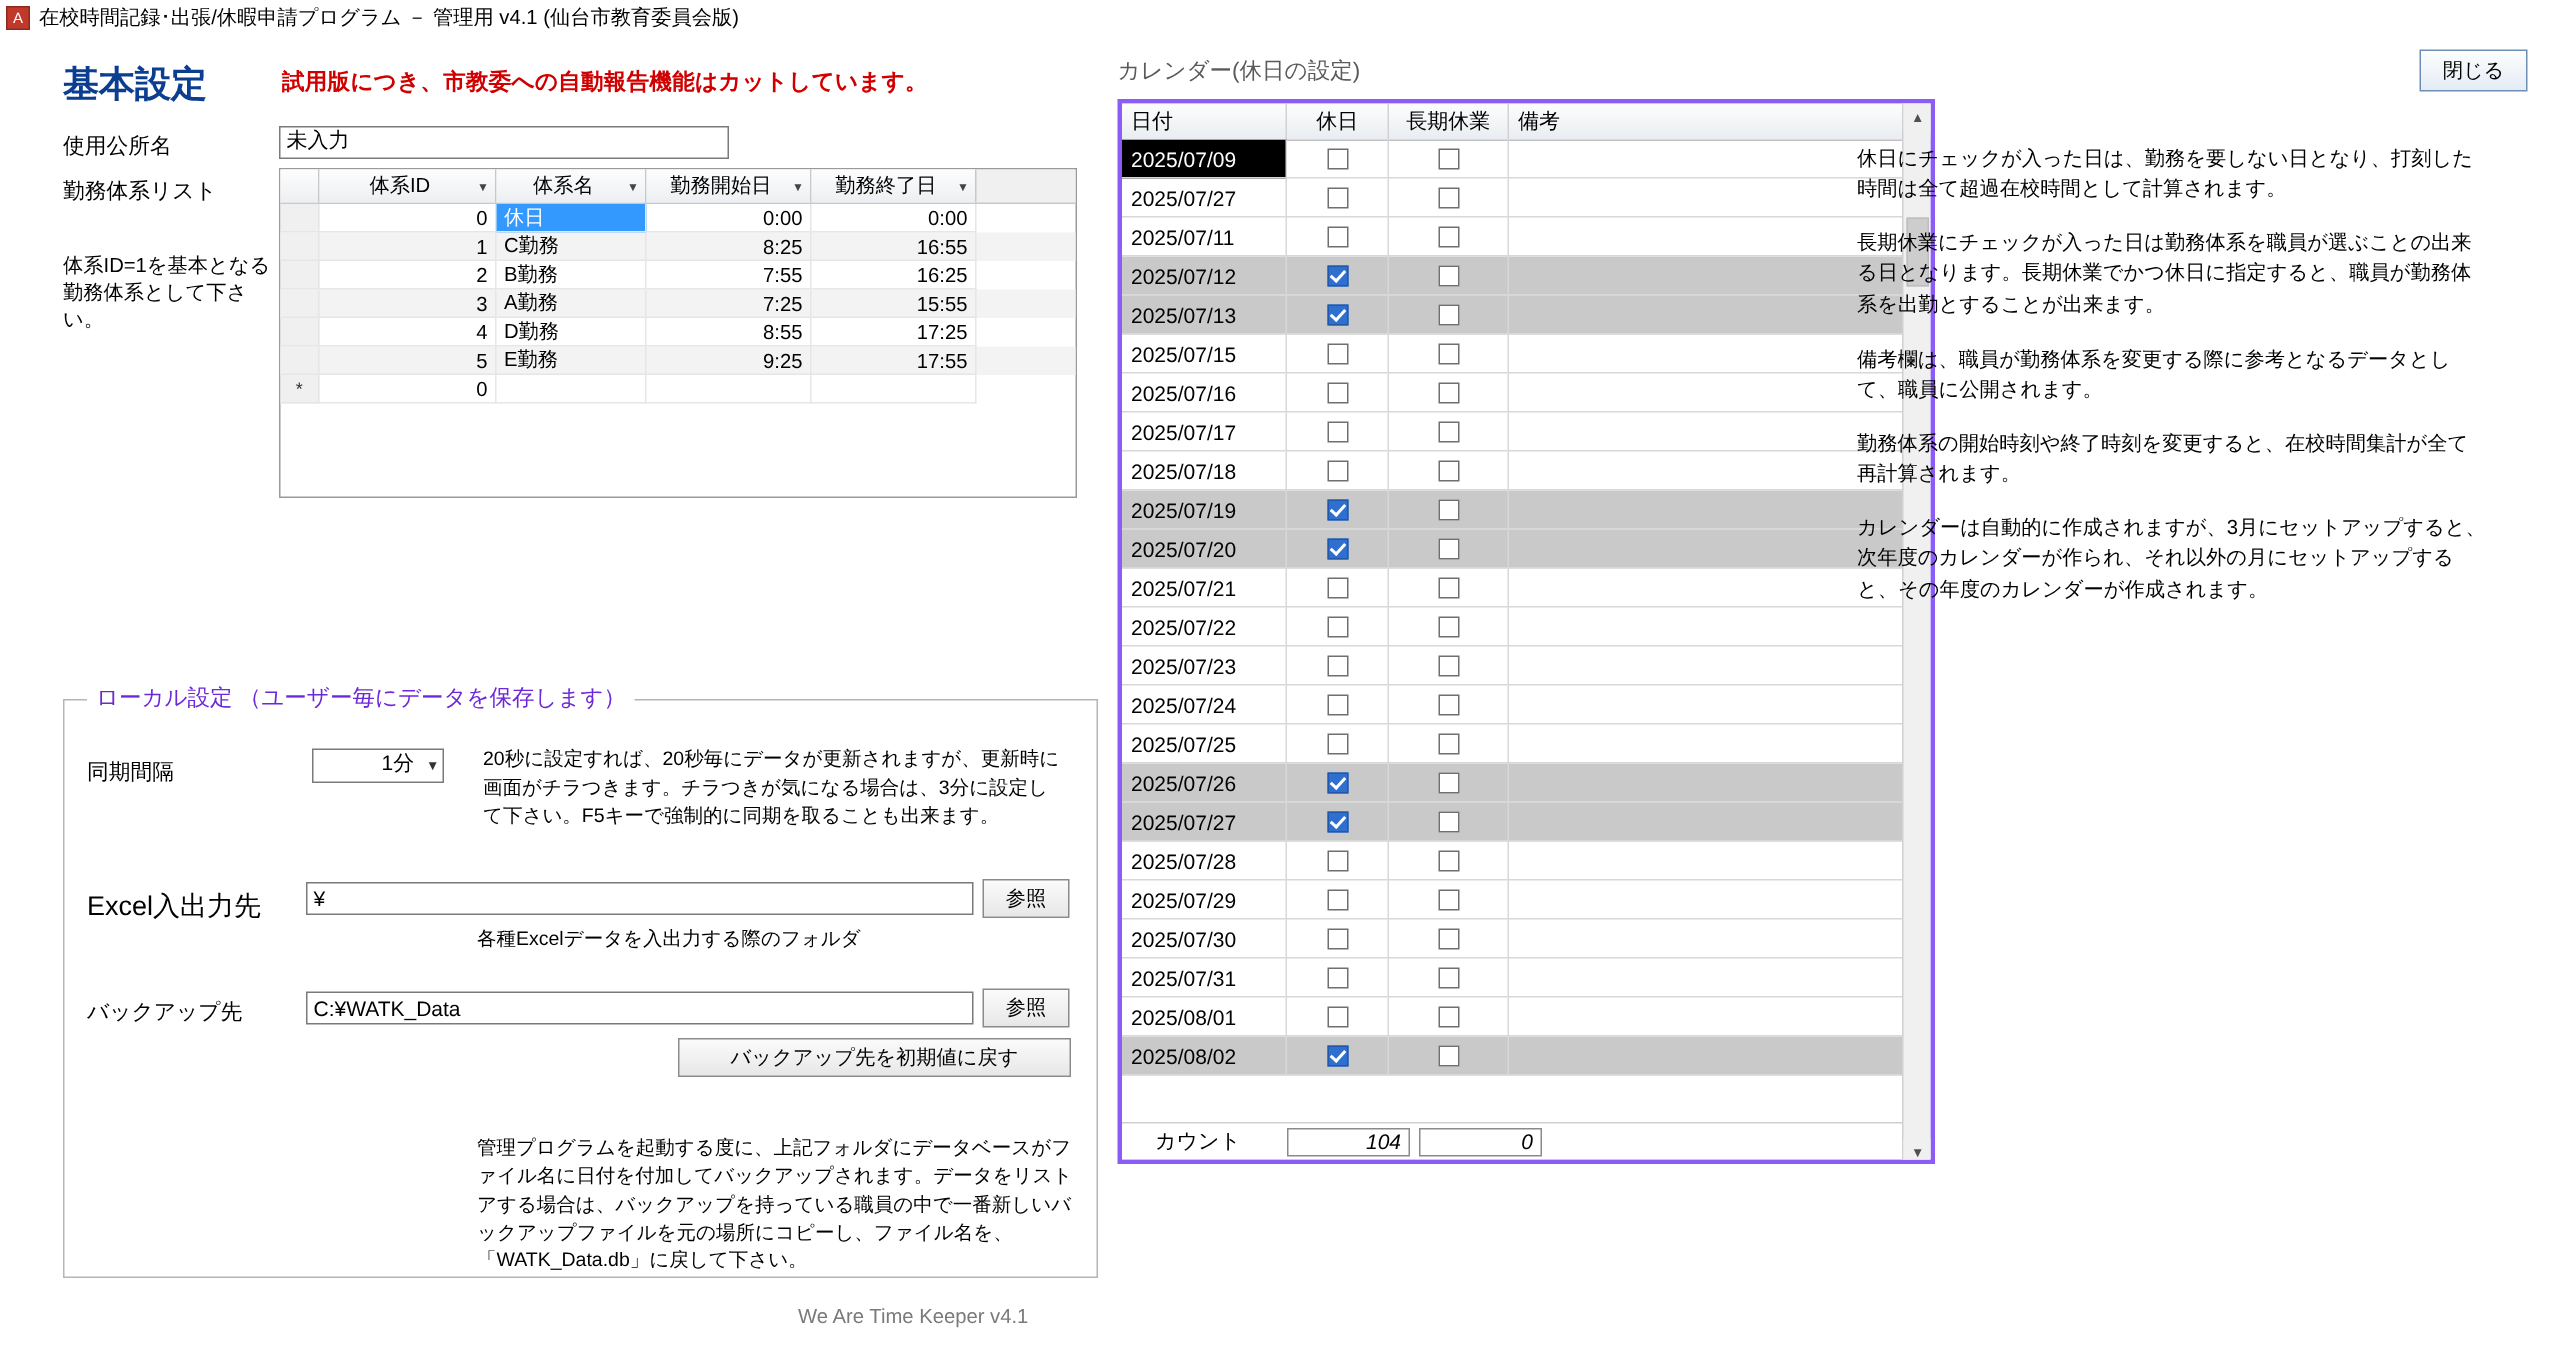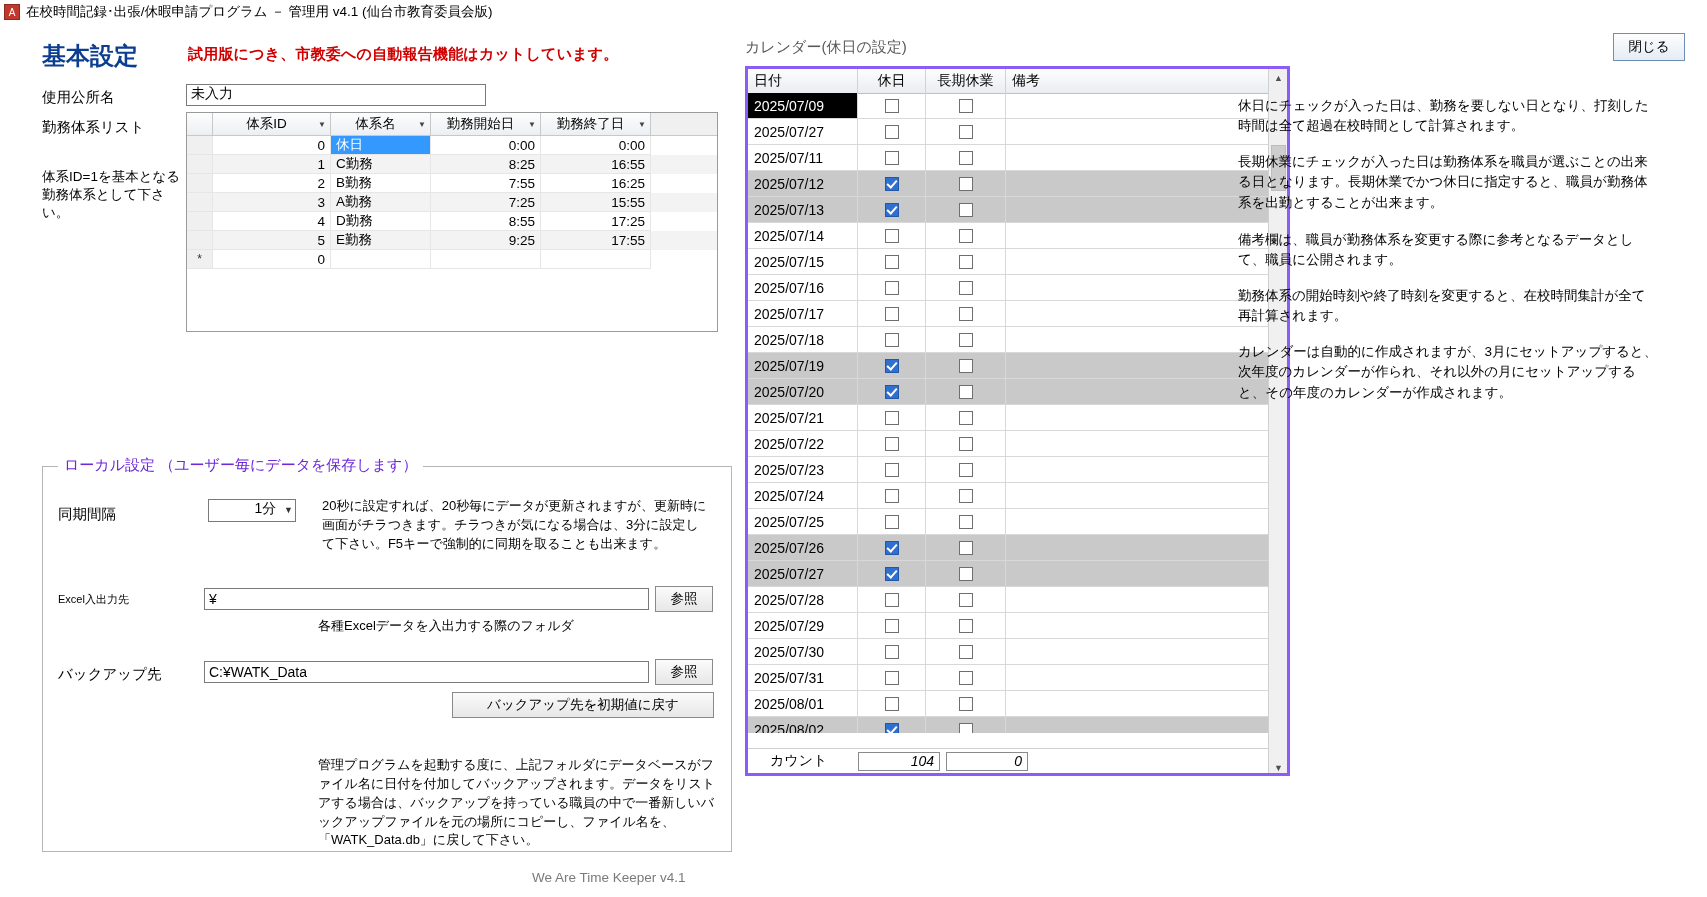--- a/index.html
+++ b/index.html
@@ -95,21 +95,21 @@
     position: absolute; left: 42px; top: 466px; width: 690px; height: 386px;
     border: 1px solid #b5b5b5;
     box-sizing: border-box;
   }
   .group-local-title {
     position: absolute; left: 58px; top: 456px;
     background: #fff; padding: 0 6px;
     font-size: 15px; color: #6d28d9;
   }
   .lbl-sync    { position: absolute; left: 58px; top: 505px; font-size: 14.5px;}
-  .lbl-excel   { position: absolute; left: 58px; top: 592px; font-size: 11px;}
+  .lbl-excel   { position: absolute; left: 58px; top: 592px; font-size: 18px;}
   .lbl-backup  { position: absolute; left: 58px; top: 665px; font-size: 14.5px;}
   .sel-sync {
     position: absolute; left: 208px; top: 499px; width: 88px; height: 23px;
     font-size: 14px; border: 1px solid #7a7a7a; background: #fff;
     text-align: right; padding-right: 2px;
     box-sizing: border-box;
   }
   .note {
     position: absolute; font-size: 13px; color: #000; line-height: 1.45;
   }
@@ -382,30 +382,20 @@
           <div class="c cc-date">2025/07/13</div>
           <div class="c cc-holi">
             <span class="chk on"></span>
           </div>
           <div class="c cc-long">
             <span class="chk"></span>
           </div>
           <div class="c cc-memo"></div>
         </div>
         <div class="cal-row">
-          <div class="c cc-date">2025/07/14</div>
-          <div class="c cc-holi">
-            <span class="chk"></span>
-          </div>
-          <div class="c cc-long">
-            <span class="chk"></span>
-          </div>
-          <div class="c cc-memo"></div>
-        </div>
-        <div class="cal-row">
           <div class="c cc-date">2025/07/15</div>
           <div class="c cc-holi">
             <span class="chk"></span>
           </div>
           <div class="c cc-long">
             <span class="chk"></span>
           </div>
           <div class="c cc-memo"></div>
         </div>
         <div class="cal-row">

